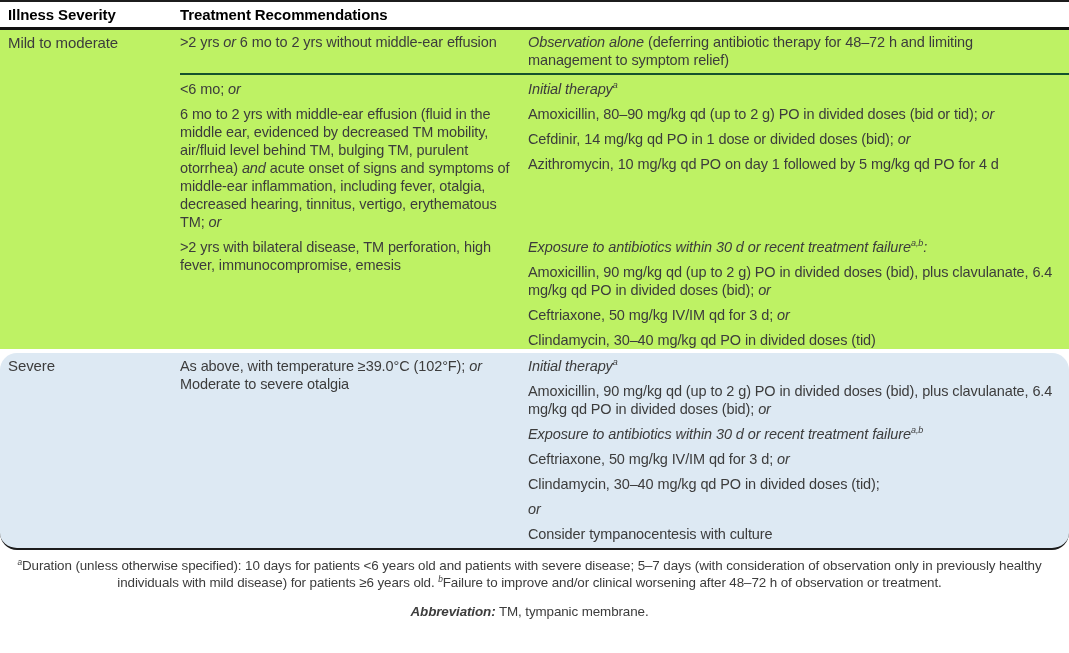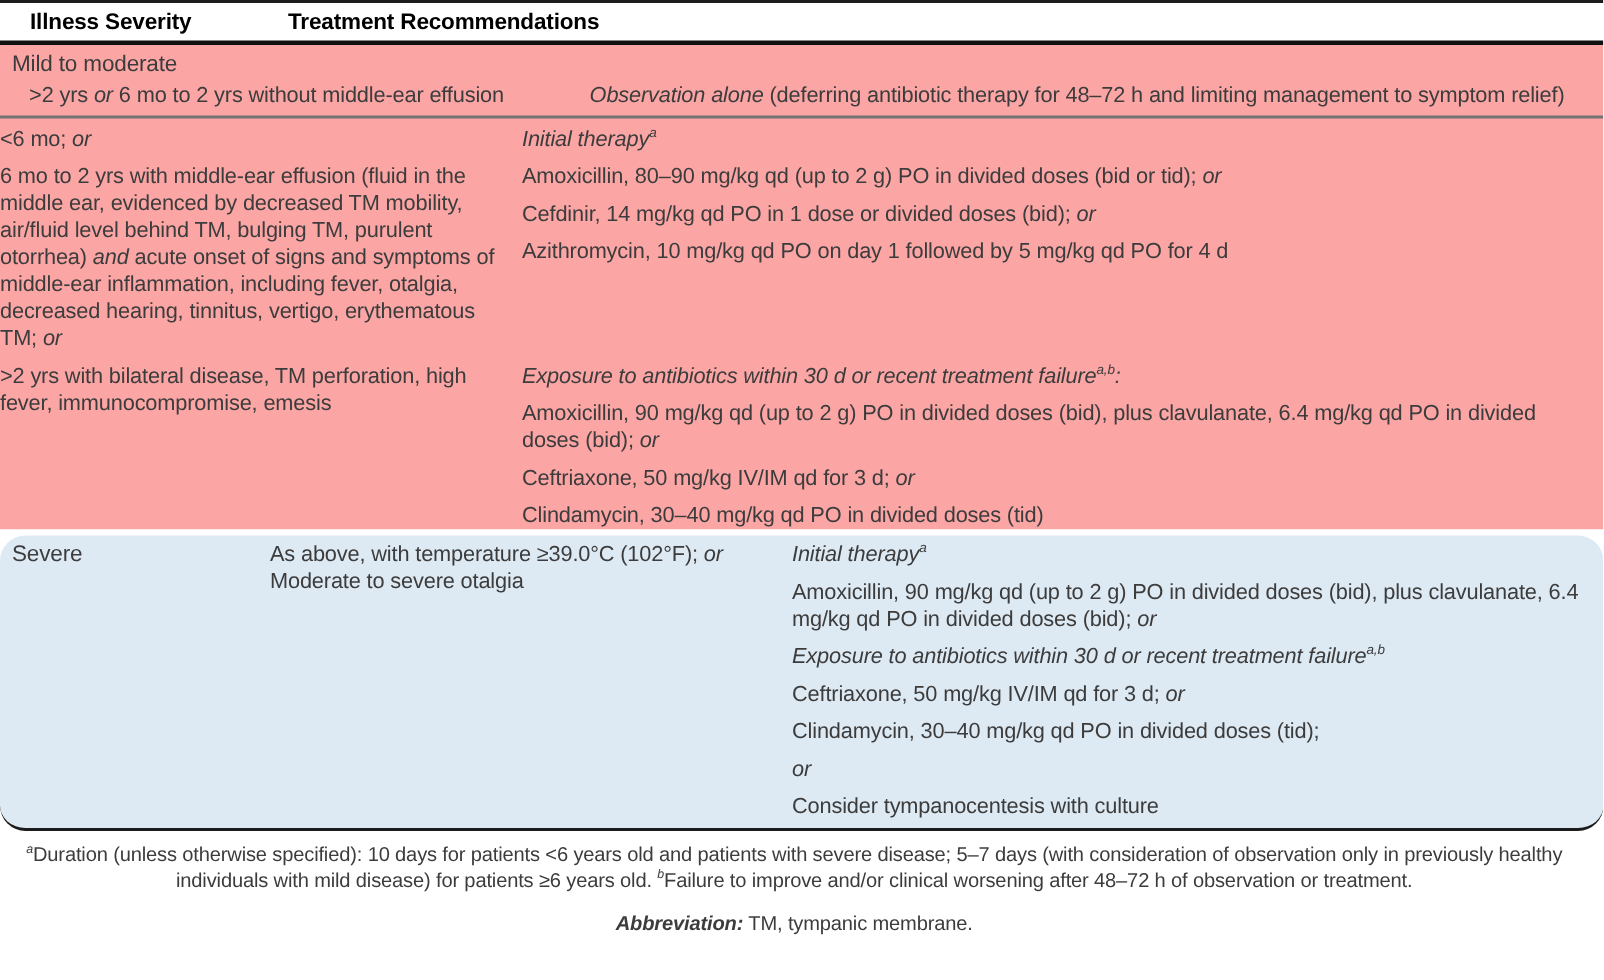--- a/index.html
+++ b/index.html
@@ -20,34 +20,34 @@
   sup{font-size:0.62em;line-height:0;vertical-align:super;}
 
   
   .tbl{border-top:2px solid #1c1c1c;}
   .hdr-row{
     display:flex;
     background:#ffffff;
     border-bottom:3px solid #111111;
     font-weight:bold;color:#000000;
     font-size:15px;
-    padding:4px 0 3px 12px;
+    padding:4px 0 3px 0;
   }
   .col1{width:180px;box-sizing:border-box;padding-left:8px;flex:none;}
   .col2{width:348px;box-sizing:border-box;padding-right:12px;flex:none;}
   .col3{flex:1;box-sizing:border-box;padding-right:10px;}
 
-  .body-block{display:flex;background:#fca5a5;flex-direction:column;}
+  .body-block{display:flex;background:#bef264;}
   .block-gap{height:4px;background:#ffffff;}
   .tbl-bottom{border-bottom:2px solid #1c1c1c;}
 
   .sev-cell{width:180px;flex:none;box-sizing:border-box;padding:4px 0 0 8px;font-size:15px;}
   .row-content{flex:1;min-width:0;}
 
-  .subrow-a{display:flex;padding:3px 16px 4px 0;border-bottom:2px solid #737373;text-align:right;}
+  .subrow-a{display:flex;padding:3px 16px 4px 0;border-bottom:2px solid #14532d;}
   .subrow-b{padding-top:5px;}
   .algn-group{display:flex;}
   .item{margin:0 0 7px 0;}
   .cell-items{box-sizing:border-box;}
 
   .sev-body{display:flex;background:#dde9f3;padding-top:4px;border-radius:17px;}
 
   
   .footer{padding:7px 0 0 2px;font-size:13.4px;line-height:17px;letter-spacing:-0.1px;}
   .fnote{margin:0 12px 12px 0;text-align:center;}

